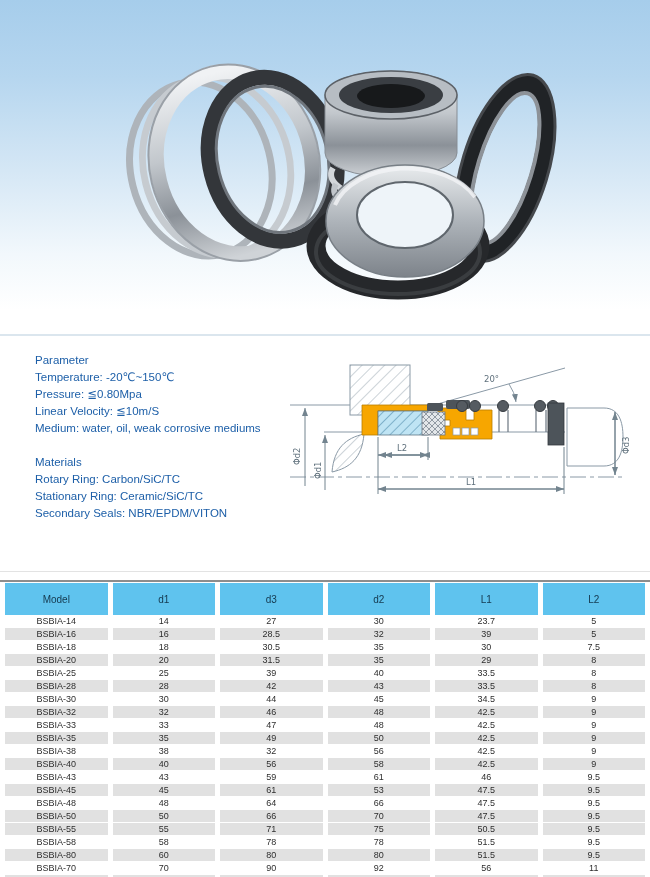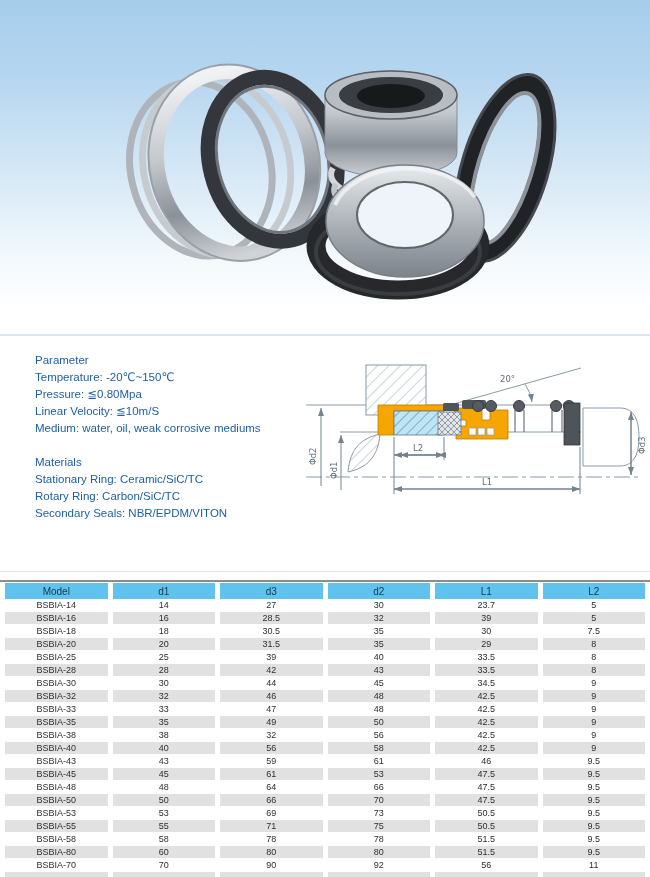--- a/index.html
+++ b/index.html
@@ -12,28 +12,28 @@
   .photo svg{display:block;}
 
   
   .divider{height:2px;background:#dbe6ee;margin-top:24px;}
 
   
   .content{position:relative;height:235px;}
   .specs{position:absolute;left:35px;top:16px;color:#1d5fa8;font-size:11.5px;line-height:17px;}
   .spec-title{font-size:11.5px;}
   .spec-block{margin:0 0 17px 0;}
-  .diagram{position:absolute;left:304px;top:12px;}
+  .diagram{position:absolute;left:288px;top:12px;}
 
   
   .table-lines .line-light{height:1px;background:#e3e3e3;}
   .table-lines .line-dark{height:2px;background:#8d8d8d;margin-top:8px;}
   table.spec-table{width:650px;border-collapse:separate;border-spacing:5px 0;table-layout:fixed;margin-top:1px;}
   table.spec-table th{height:16px;font-size:10px;font-weight:normal;color:#14384e;
-     background:#5fc3ee;text-align:center;vertical-align:middle;padding:0;}
+     background:#5fc3ee;text-align:center;vertical-align:middle;padding:8px;}
   table.spec-table td{height:12px;font-size:9px;color:#2e2e2e;text-align:center;vertical-align:middle;
      padding:0;border-bottom:1px solid #fff;line-height:12px;}
   table.spec-table tr.stripe td{background:#e1e1e1;}
   table.spec-table tr.plain td{background:#ffffff;}
 </style>
 </head>
 <body>
 
 <div class="page">
 
@@ -102,22 +102,22 @@
         <div>
             <div>Temperature: -20℃~150℃</div>
             <div>Pressure: ≦0.80Mpa</div>
             <div>Linear Velocity: ≦10m/S</div>
             <div>Medium: water, oil, weak corrosive mediums</div>
           </div>
       </div>
       <div class="spec-block">
         <div class="spec-title">Materials</div>
         <div>
+            <div>Rotary Ring: Carbon/SiC/TC</div>
             <div>Stationary Ring: Ceramic/SiC/TC</div>
-            <div>Rotary Ring: Carbon/SiC/TC</div>
             <div>Secondary Seals: NBR/EPDM/VITON</div>
           </div>
       </div>
     </div>
 
     <div class="diagram">
       <svg width="346" height="205" viewBox="0 0 346 205" font-family="DejaVu Sans, sans-serif">
         <defs>
           <pattern id="hatchG" width="8" height="8" patternUnits="userSpaceOnUse" patternTransform="rotate(45)">
             <rect width="8" height="8" fill="#ffffff"></rect>
@@ -350,28 +350,20 @@
           <td>9.5</td>
         </tr>
         <tr class="stripe">
           <td>BSBIA-50</td>
           <td>50</td>
           <td>66</td>
           <td>70</td>
           <td>47.5</td>
           <td>9.5</td>
         </tr>
-        <tr class="plain">
-          <td>BSBIA-53</td>
-          <td>53</td>
-          <td>69</td>
-          <td>73</td>
-          <td>50.5</td>
-          <td>9.5</td>
-        </tr>
         <tr class="stripe">
           <td>BSBIA-55</td>
           <td>55</td>
           <td>71</td>
           <td>75</td>
           <td>50.5</td>
           <td>9.5</td>
         </tr>
         <tr class="plain">
           <td>BSBIA-58</td>

